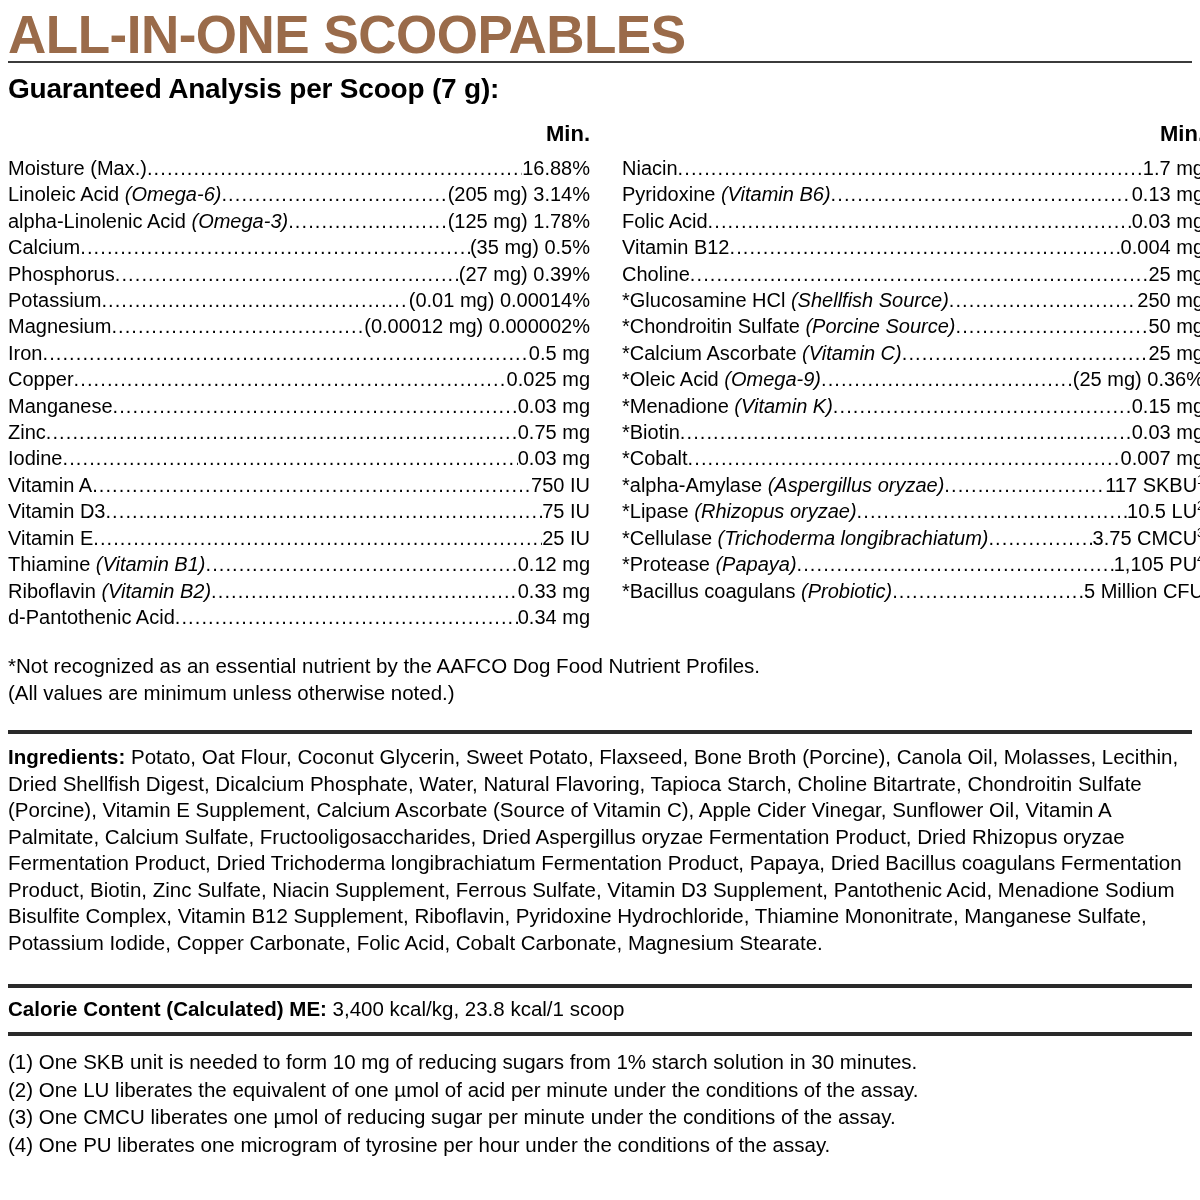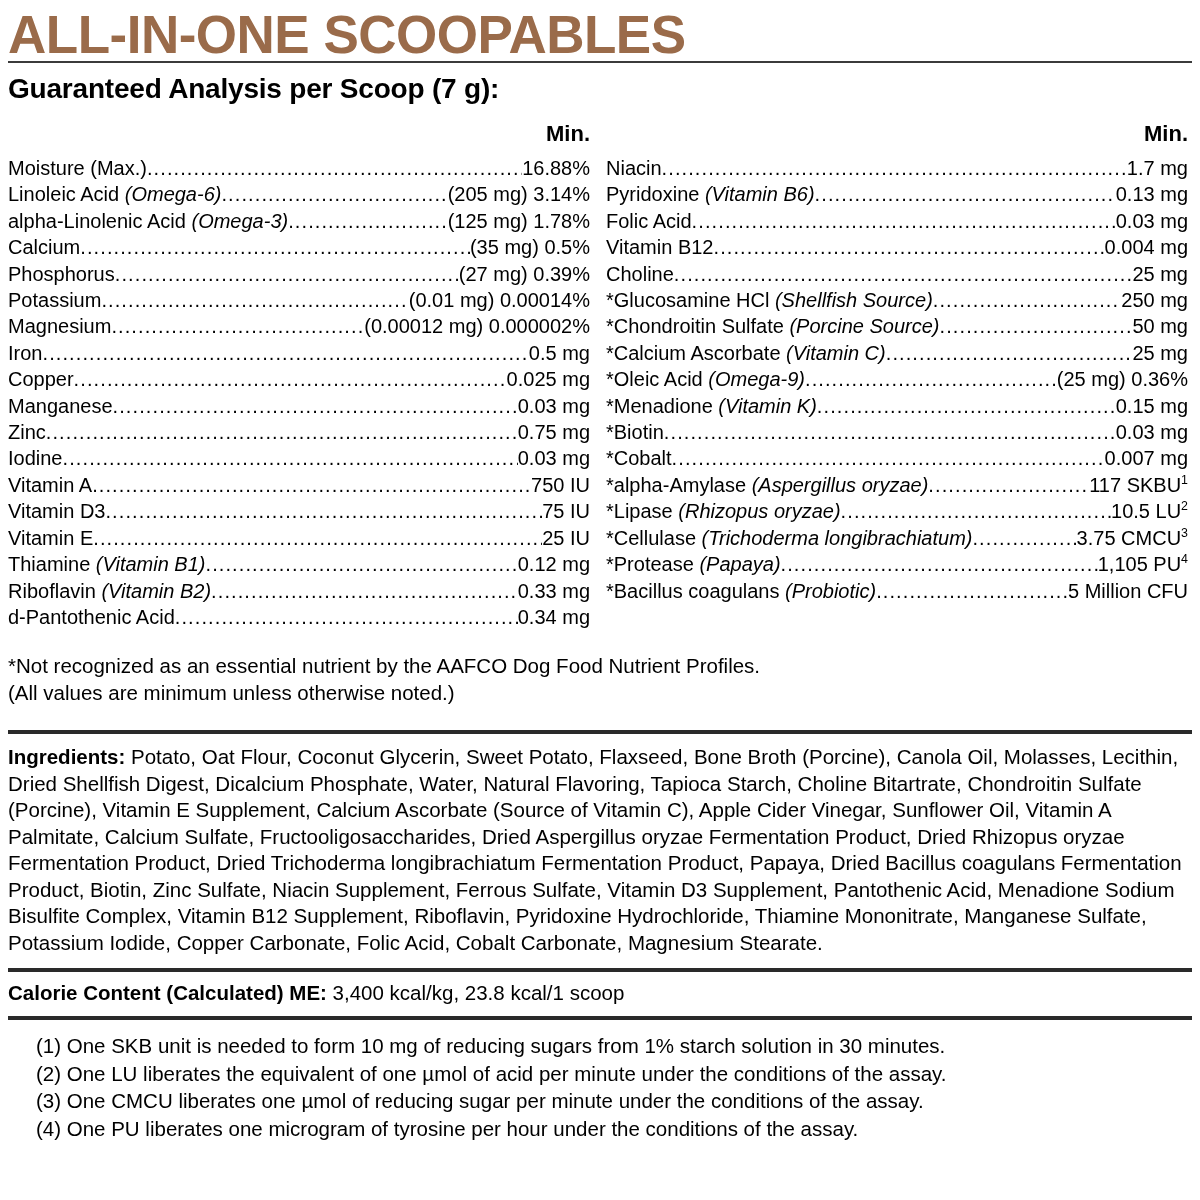--- a/index.html
+++ b/index.html
@@ -50,21 +50,21 @@
     font-size: 28px;
     font-weight: bold;
     margin-top: 10px;
     letter-spacing: -0.2px;
   }
 
   
   .ga-wrap {
     display: flex;
     margin-top: 16px;
-    column-gap: 16px;
+    column-gap: 32px;
   }
   .ga-col {
     width: 582px;
     flex: 0 0 582px;
   }
   .min-head {
     text-align: right;
     font-size: 22px;
     font-weight: bold;
     margin-bottom: 8px;
@@ -106,34 +106,33 @@
   }
   .ing-body {
     margin-top: 10px;
     font-size: 20.5px;
     line-height: 26.5px;
     text-align: left;
   }
   .ing-body b { font-weight: bold; }
 
   
-  .cal-block { margin-top: 12px; }
+  .cal-block { margin-top: 28px; }
   .cal-line {
     font-size: 20.5px;
     line-height: 26px;
     padding: 8px 0 10px 0;
   }
   .cal-line b { font-weight: bold; }
 
   
   .footnotes {
     margin-top: 12px;
     font-size: 20.5px;
     line-height: 27.5px;
-    margin-left: 28px;
   }
 </style>
 </head>
 <body>
 
 <div class="label">
 
   <div class="title">ALL-IN-ONE SCOOPABLES</div>
 
   <div class="rule-thin"></div>

